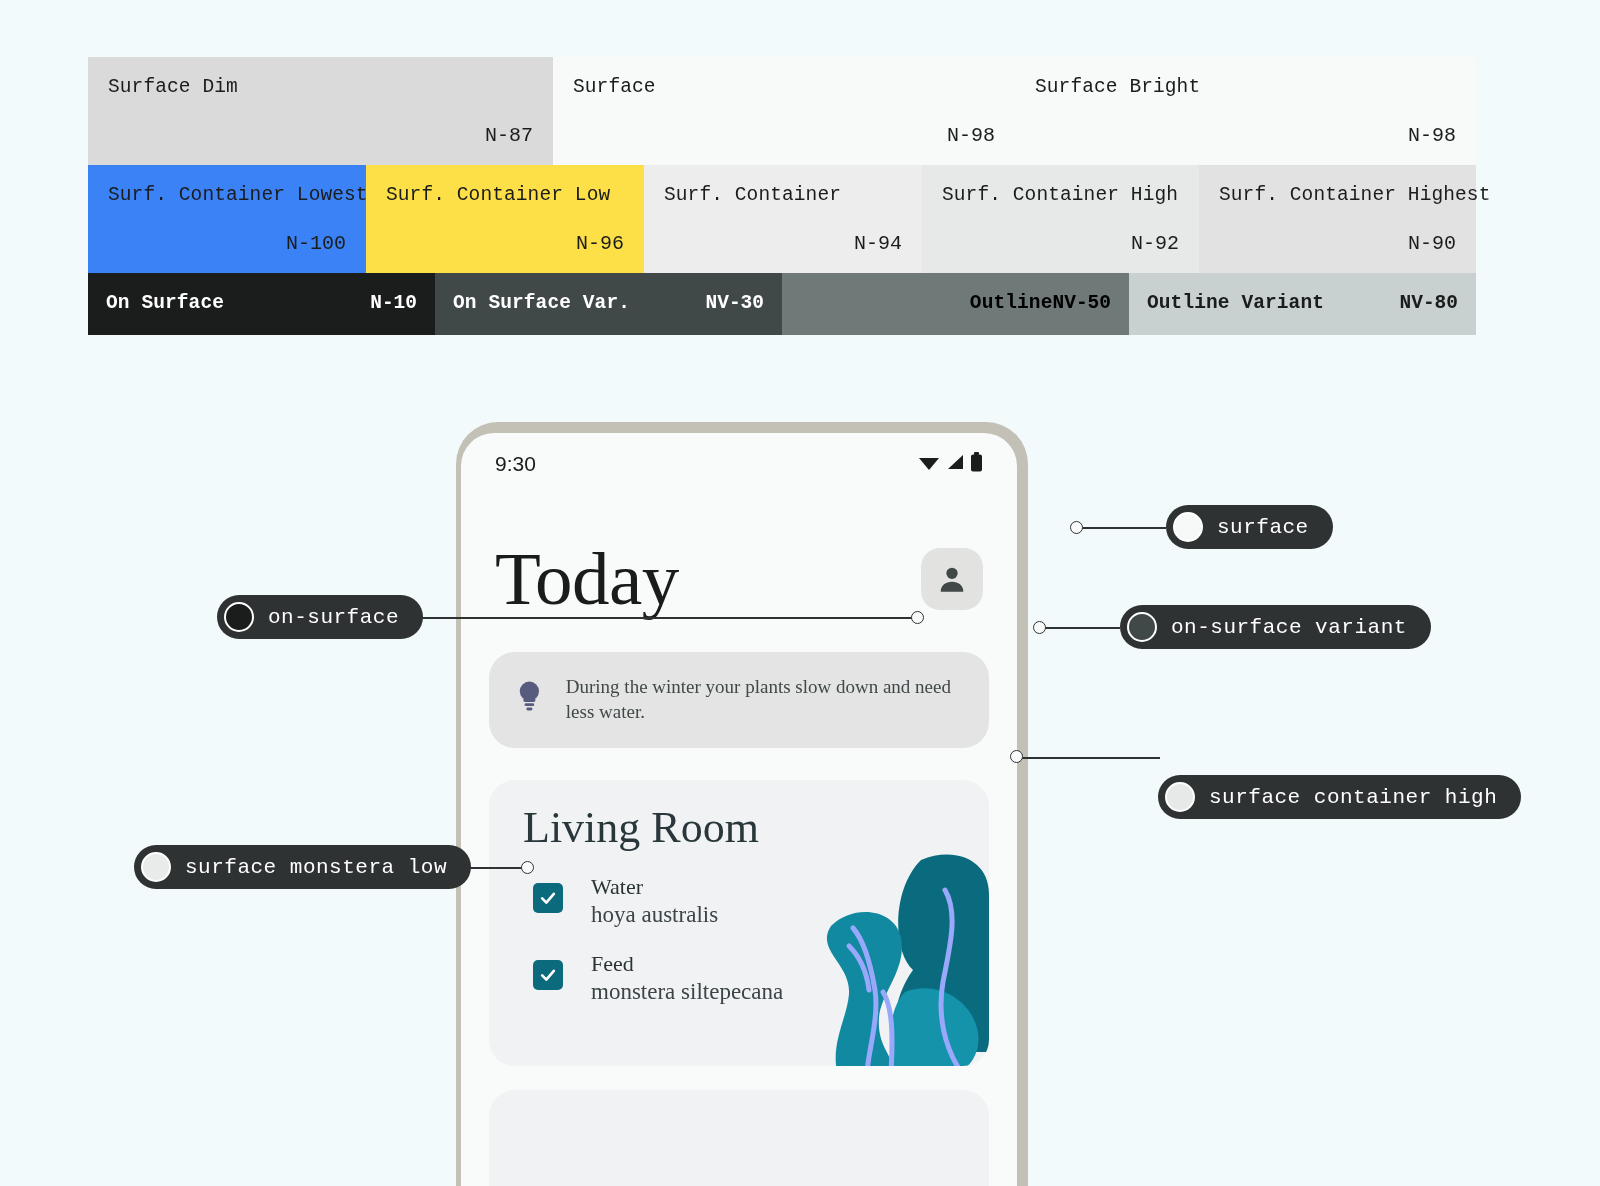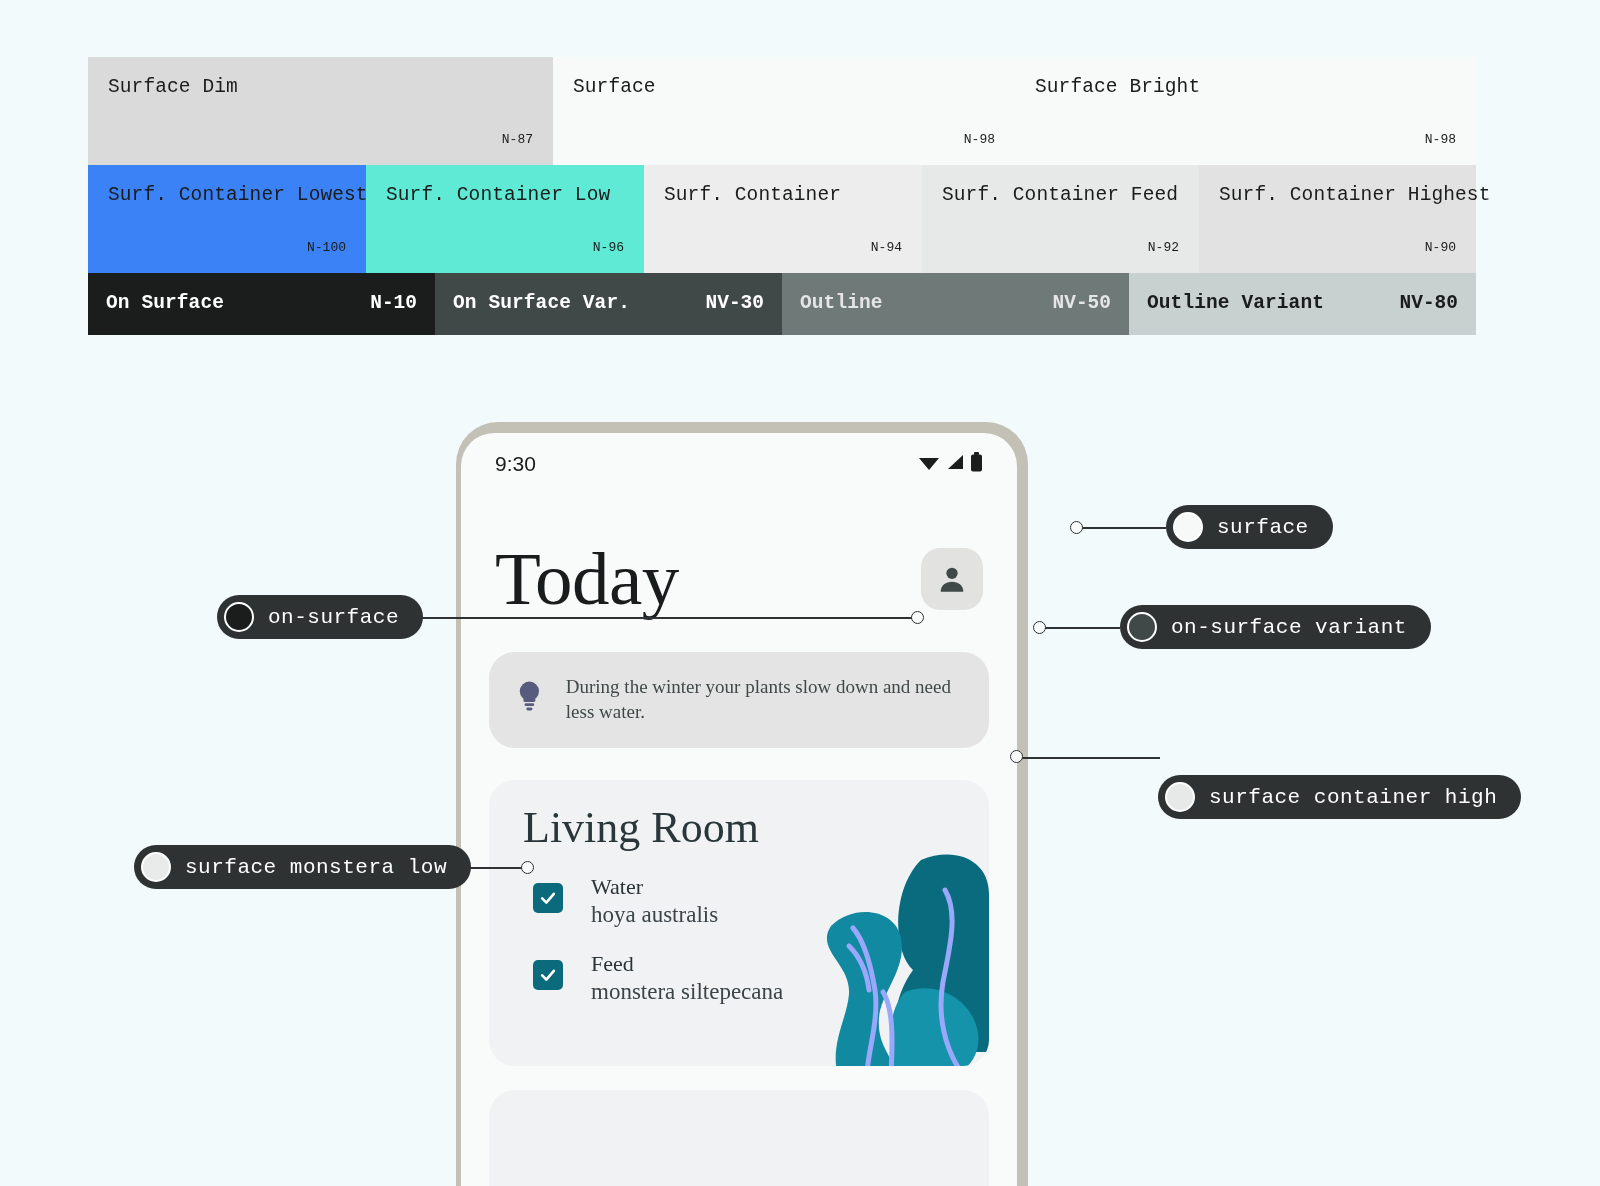--- a/index.html
+++ b/index.html
@@ -34,21 +34,21 @@
     justify-content: space-between;
     font-family: Liberation Mono, monospace;
   }
   .swatch .sw-name {
     font-size: 19.5px;
     line-height: 1.1;
     letter-spacing: .1px;
     white-space: nowrap;
   }
   .swatch .sw-token {
-    font-size: 13px;
+    font-size: 20px;
     line-height: 1.1;
     text-align: right;
     white-space: nowrap;
   }
   
   .row-tall .swatch {
     height: 108px;
     padding: 20px 20px 18px 20px;
   }
   
@@ -285,48 +285,48 @@
       <div class="sw-name">Surface Bright</div>
       <div class="sw-token">N-98</div>
     </div>
   </div>
 
   <div class="swatch-row row-tall">
     <div class="swatch" style="background: #3b82f6; color: rgb(27, 28, 28); width: 278px; flex: 0 0 278px;">
       <div class="sw-name">Surf. Container Lowest</div>
       <div class="sw-token">N-100</div>
     </div>
-    <div class="swatch" style="background: #5eead4; color: rgb(27, 28, 28); width: 278px; flex: 0 0 278px;">
+    <div class="swatch" style="background: #fde047; color: rgb(27, 28, 28); width: 278px; flex: 0 0 278px;">
       <div class="sw-name">Surf. Container Low</div>
       <div class="sw-token">N-96</div>
     </div>
     <div class="swatch" style="background: rgb(237, 237, 237); color: rgb(27, 28, 28); width: 278px; flex: 0 0 278px;">
       <div class="sw-name">Surf. Container</div>
       <div class="sw-token">N-94</div>
     </div>
     <div class="swatch" style="background: rgb(231, 232, 232); color: rgb(27, 28, 28); width: 277px; flex: 0 0 277px;">
-      <div class="sw-name">Surf. Container Feed</div>
+      <div class="sw-name">Surf. Container High</div>
       <div class="sw-token">N-92</div>
     </div>
     <div class="swatch" style="background: rgb(226, 226, 226); color: rgb(27, 28, 28); width: 277px; flex: 0 0 277px;">
       <div class="sw-name">Surf. Container Highest</div>
       <div class="sw-token">N-90</div>
     </div>
   </div>
 
   <div class="swatch-row row-bar">
     <div class="swatch" style="background: rgb(27, 28, 28); color: rgb(255, 255, 255); width: 347px; flex: 0 0 347px;">
       <div class="sw-name">On Surface</div>
       <div class="sw-token">N-10</div>
     </div>
     <div class="swatch" style="background: rgb(65, 73, 72); color: rgb(255, 255, 255); width: 347px; flex: 0 0 347px;">
       <div class="sw-name">On Surface Var.</div>
       <div class="sw-token">NV-30</div>
     </div>
-    <div class="swatch" style="background: rgb(111, 121, 120); color: #e5e5e5; width: 347px; flex: 0 0 347px;">
+    <div class="swatch" style="background: rgb(111, 121, 120); color: #000000; width: 347px; flex: 0 0 347px; justify-content: flex-end;">
       <div class="sw-name">Outline</div>
       <div class="sw-token">NV-50</div>
     </div>
     <div class="swatch" style="background: rgb(201, 208, 208); color: rgb(27, 28, 28); width: 347px; flex: 0 0 347px;">
       <div class="sw-name">Outline Variant</div>
       <div class="sw-token">NV-80</div>
     </div>
   </div>
 </div>
 

